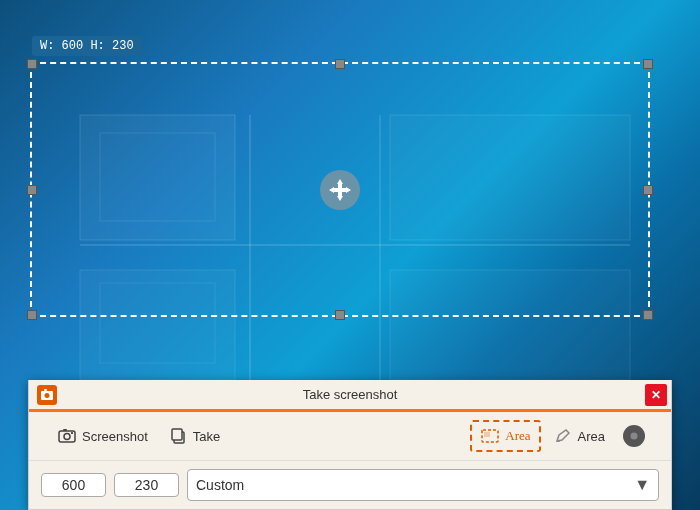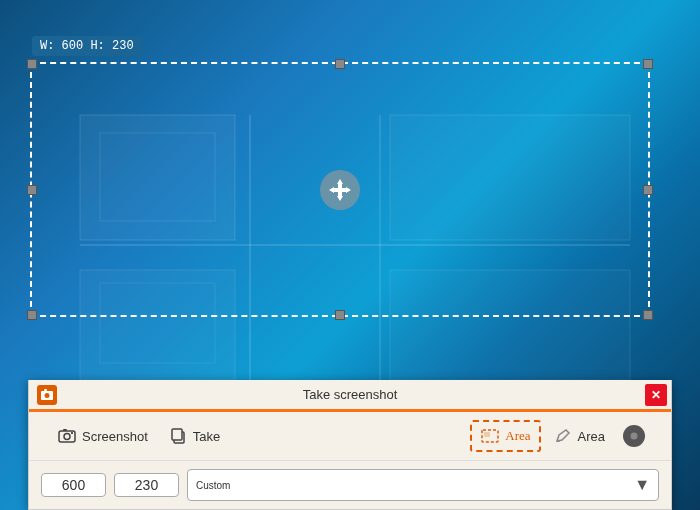--- a/index.html
+++ b/index.html
@@ -243,21 +243,21 @@
       border: 1px solid #aaa;
       border-radius: 4px;
       background: #fff;
       height: 32px;
       padding: 0 8px;
       position: relative;
     }
 
     #preset-label {
       flex: 1;
-      font-size: 10px;
+      font-size: 14px;
       color: #333;
     }
 
     #preset-arrow {
       color: #555;
       font-size: 16px;
     }
   </style>
 </head>
 <body>

